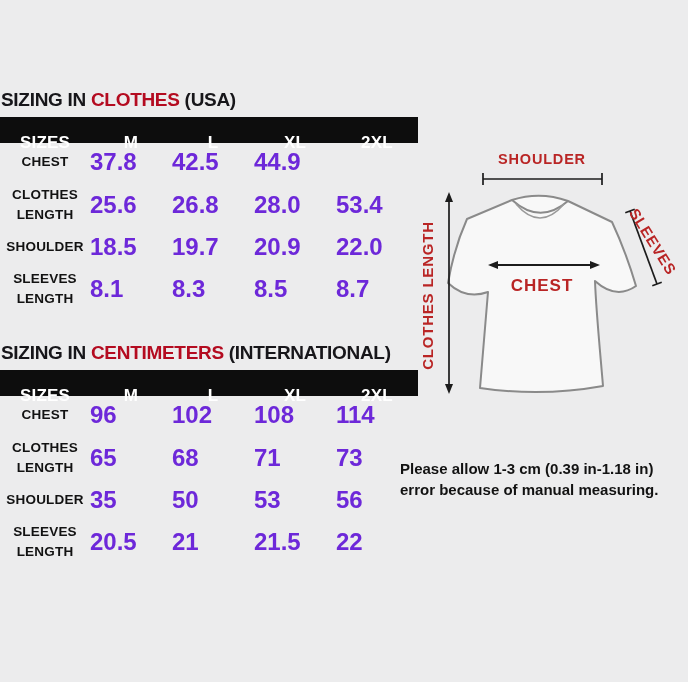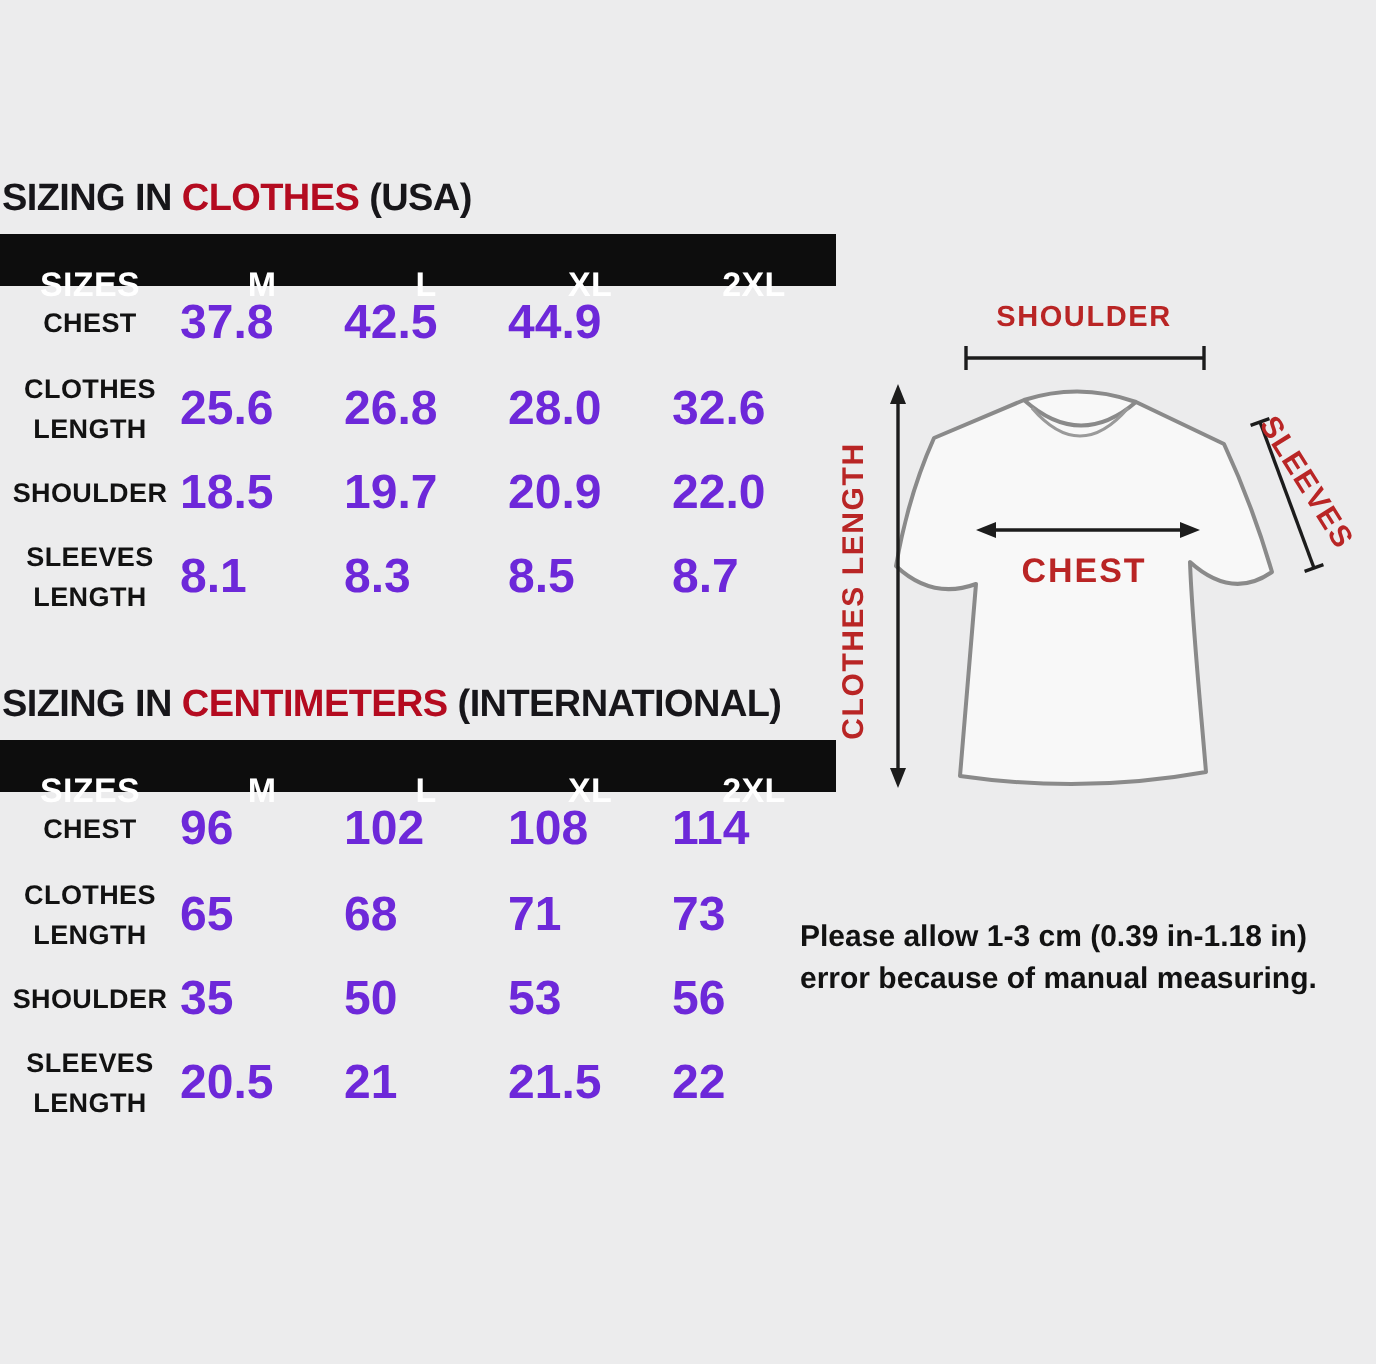--- a/index.html
+++ b/index.html
@@ -61,21 +61,21 @@
     <div class="rlabel">CHEST</div>
     <div class="val">37.8</div>
     <div class="val">42.5</div>
     <div class="val">44.9</div>
   </div>
   <div class="trow r48">
     <div class="rlabel">CLOTHES LENGTH</div>
     <div class="val">25.6</div>
     <div class="val">26.8</div>
     <div class="val">28.0</div>
-    <div class="val">32.6</div>
+    <div class="val">53.4</div>
   </div>
   <div class="trow r36">
     <div class="rlabel">SHOULDER</div>
     <div class="val">18.5</div>
     <div class="val">19.7</div>
     <div class="val">20.9</div>
     <div class="val">22.0</div>
   </div>
   <div class="trow r48">
     <div class="rlabel">SLEEVES LENGTH</div>

